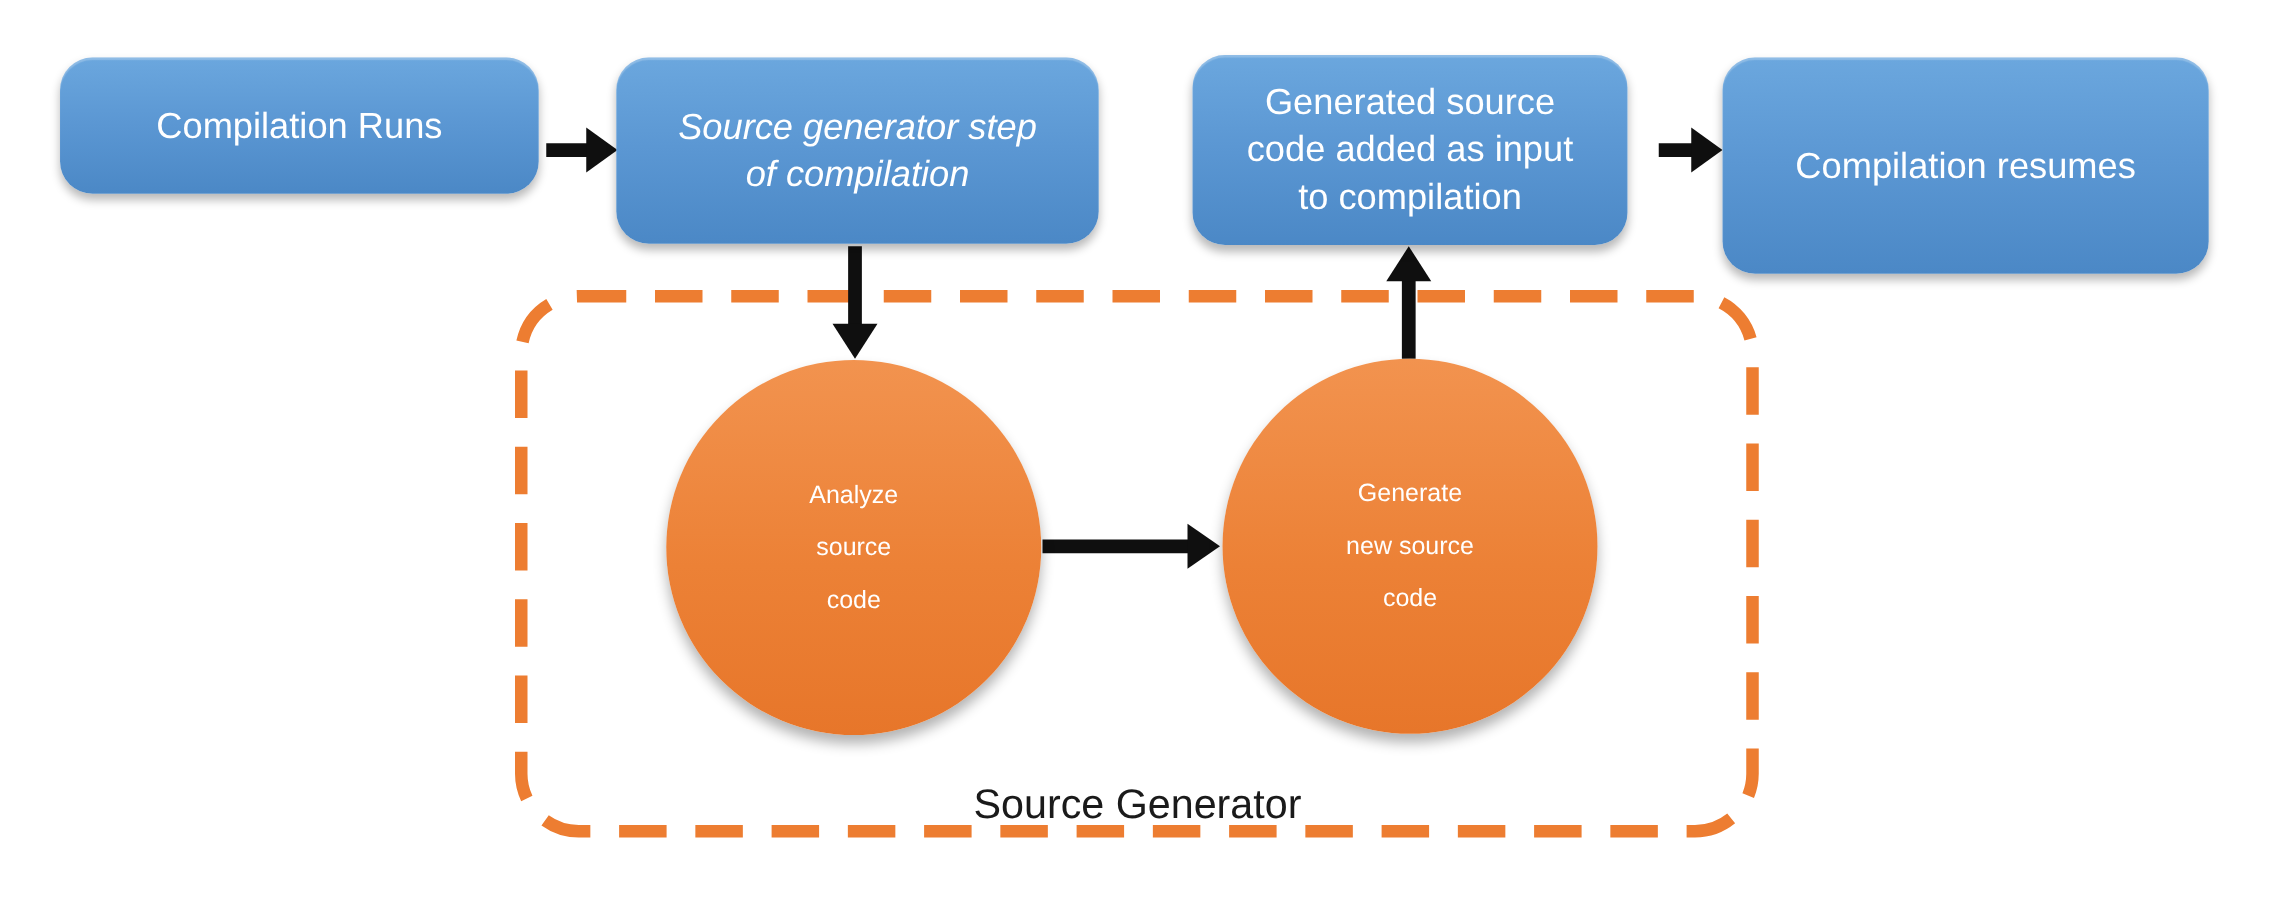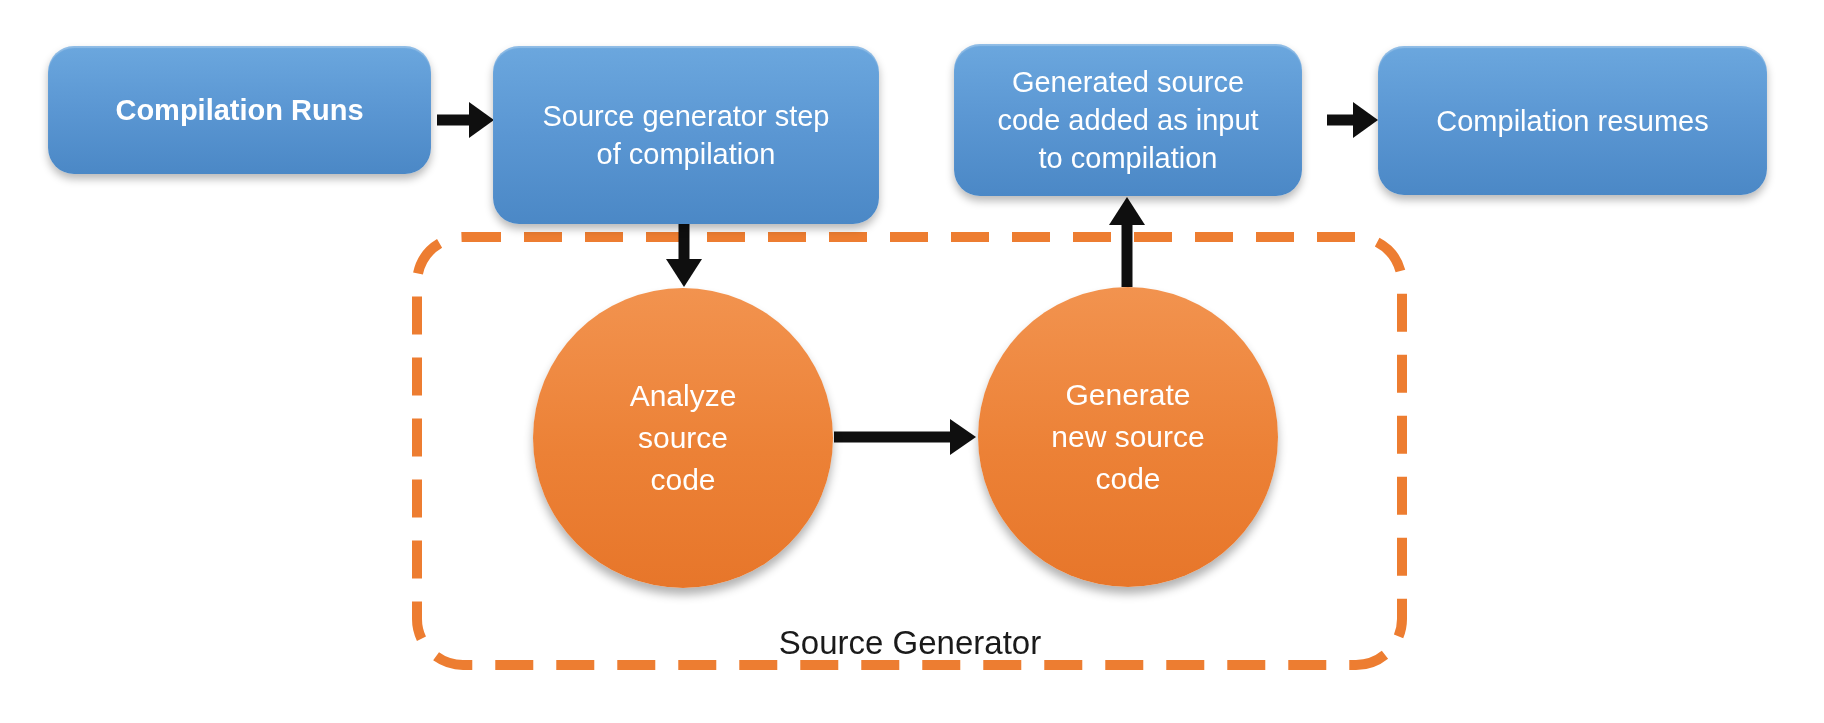--- a/index.html
+++ b/index.html
@@ -7,28 +7,28 @@
     position:relative;width:1824px;height:723px;background:#ffffff;
     font-family:"Liberation Sans",sans-serif;overflow:hidden;
   }
   .flow-box{
     position:absolute;display:flex;align-items:center;justify-content:center;
     text-align:center;color:#ffffff;font-size:29px;line-height:38px;
     border-radius:26px;
     background:linear-gradient(180deg,#6ba7de 0%,#5b97d3 48%,#4b88c6 100%);
     box-shadow:0 5px 8px rgba(0,0,0,0.28), inset 0 2px 1px rgba(255,255,255,0.25);
   }
-  #box1{left:48px;top:46px;width:383px;height:128px;font-weight:bold;}
-  #box2{left:493px;top:46px;width:386px;height:178px;}
+  #box1{left:48px;top:46px;width:383px;height:109px;}
+  #box2{left:493px;top:46px;width:386px;height:149px;font-style:italic;}
   #box3{left:954px;top:44px;width:348px;height:152px;}
-  #box4{left:1378px;top:46px;width:389px;height:149px;}
+  #box4{left:1378px;top:46px;width:389px;height:173px;}
   .circle{
     position:absolute;width:300px;height:300px;border-radius:50%;
     display:flex;align-items:center;justify-content:center;text-align:center;
-    color:#ffffff;font-size:30px;line-height:42px;
+    color:#ffffff;font-size:20px;line-height:42px;
     background:linear-gradient(180deg,#f2934f 0%,#ec8136 55%,#e7762a 100%);
     box-shadow:0 7px 10px rgba(0,0,0,0.30);
   }
   #circle1{left:533px;top:288px;}
   #circle2{left:978px;top:287px;text-align:center;}
   .group-label{
     position:absolute;left:610px;top:624px;width:600px;text-align:center;
     font-size:33px;color:#1a1a1a;
   }
   .label{white-space:pre-line;}

